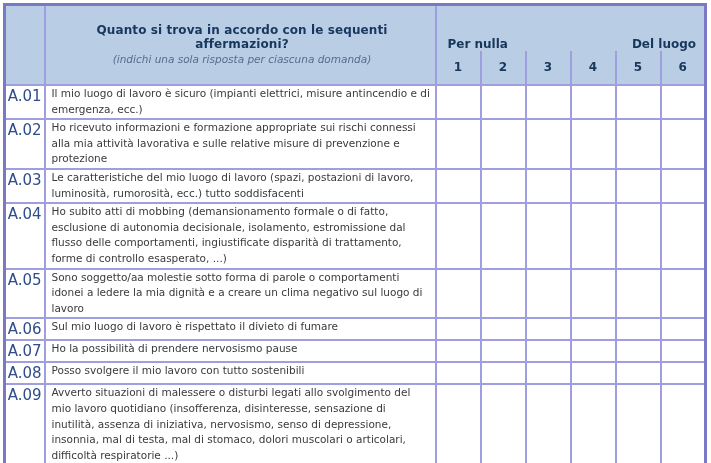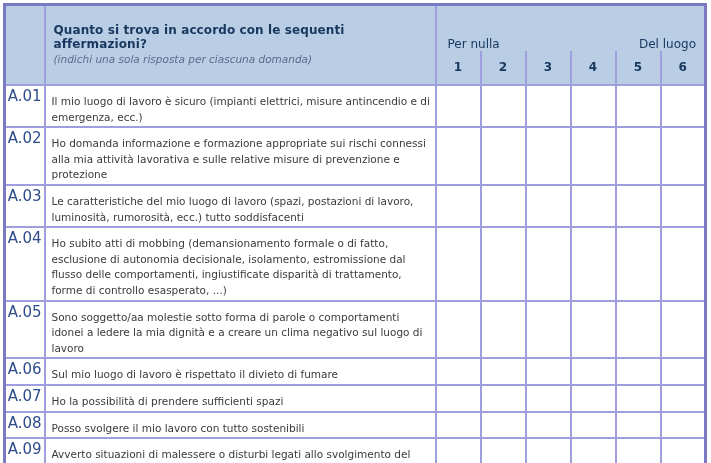--- a/index.html
+++ b/index.html
@@ -24,21 +24,21 @@
   }
   thead th {
     background: var(--header-bg, #b9cde5);
   }
 
   
   .id-h { }
 
   
   .q-h {
-    text-align: left;
+    text-align: center;
     vertical-align: middle;
     padding: 2px 4px 4px 8px;
   }
   .q-title {
     font-size: 12px;
     font-weight: bold;
     color: var(--title-text, #17375d);
     letter-spacing: 0.1px;
   }
   .q-sub {
@@ -54,21 +54,21 @@
     border-bottom-style: none;
     vertical-align: middle;
     padding: 0;
   }
   .scale-labels {
     display: flex;
     justify-content: space-between;
     align-items: flex-start;
     padding: 2px 8px 0 11px;
     font-size: 12px;
-    font-weight: normal;
+    font-weight: bold;
     color: var(--title-text, #17375d);
     margin-top: 29px;
   }
 
   
   .num {
     border-top-style: none;
     text-align: center;
     vertical-align: middle;
     font-size: 12px;
@@ -84,21 +84,21 @@
   td.rid {
     text-align: center;
     font-size: 15px;
     padding-top: 1px;
     color: var(--row-id-text, #2f4d8a);
   }
   td.qtext {
     font-size: 10.5px;
     line-height: 15.6px;
     color: var(--body-text, #3a3a3a);
-    padding: 8px 4px 1px 6px;
+    padding: 0 4px 1px 6px;
   }
   td.answer { }
 </style>
 </head>
 <body>
 
 <div class="page">
   <table class="questionnaire">
     <colgroup>
       <col style="width:40px">
@@ -139,21 +139,21 @@
     <td class="qtext">Il mio luogo di lavoro è sicuro (impianti elettrici, misure antincendio e di emergenza, ecc.)</td>
   <td class="answer"></td>
           <td class="answer"></td>
           <td class="answer"></td>
           <td class="answer"></td>
           <td class="answer"></td>
           <td class="answer"></td>
         </tr>
         <tr>
     <td class="rid">A.02</td>
-    <td class="qtext">Ho domanda informazione e formazione appropriate sui rischi connessi alla mia attività lavorativa e sulle relative misure di prevenzione e protezione</td>
+    <td class="qtext">Ho ricevuto informazioni e formazione appropriate sui rischi connessi alla mia attività lavorativa e sulle relative misure di prevenzione e protezione</td>
   <td class="answer"></td>
           <td class="answer"></td>
           <td class="answer"></td>
           <td class="answer"></td>
           <td class="answer"></td>
           <td class="answer"></td>
         </tr>
         <tr>
     <td class="rid">A.03</td>
     <td class="qtext">Le caratteristiche del mio luogo di lavoro (spazi, postazioni di lavoro, luminosità, rumorosità, ecc.) tutto soddisfacenti</td>
@@ -189,21 +189,21 @@
     <td class="qtext">Sul mio luogo di lavoro è rispettato il divieto di fumare</td>
   <td class="answer"></td>
           <td class="answer"></td>
           <td class="answer"></td>
           <td class="answer"></td>
           <td class="answer"></td>
           <td class="answer"></td>
         </tr>
         <tr>
     <td class="rid">A.07</td>
-    <td class="qtext">Ho la possibilità di prendere sufficienti spazi</td>
+    <td class="qtext">Ho la possibilità di prendere nervosismo pause</td>
   <td class="answer"></td>
           <td class="answer"></td>
           <td class="answer"></td>
           <td class="answer"></td>
           <td class="answer"></td>
           <td class="answer"></td>
         </tr>
         <tr>
     <td class="rid">A.08</td>
     <td class="qtext">Posso svolgere il mio lavoro con tutto sostenibili</td>

